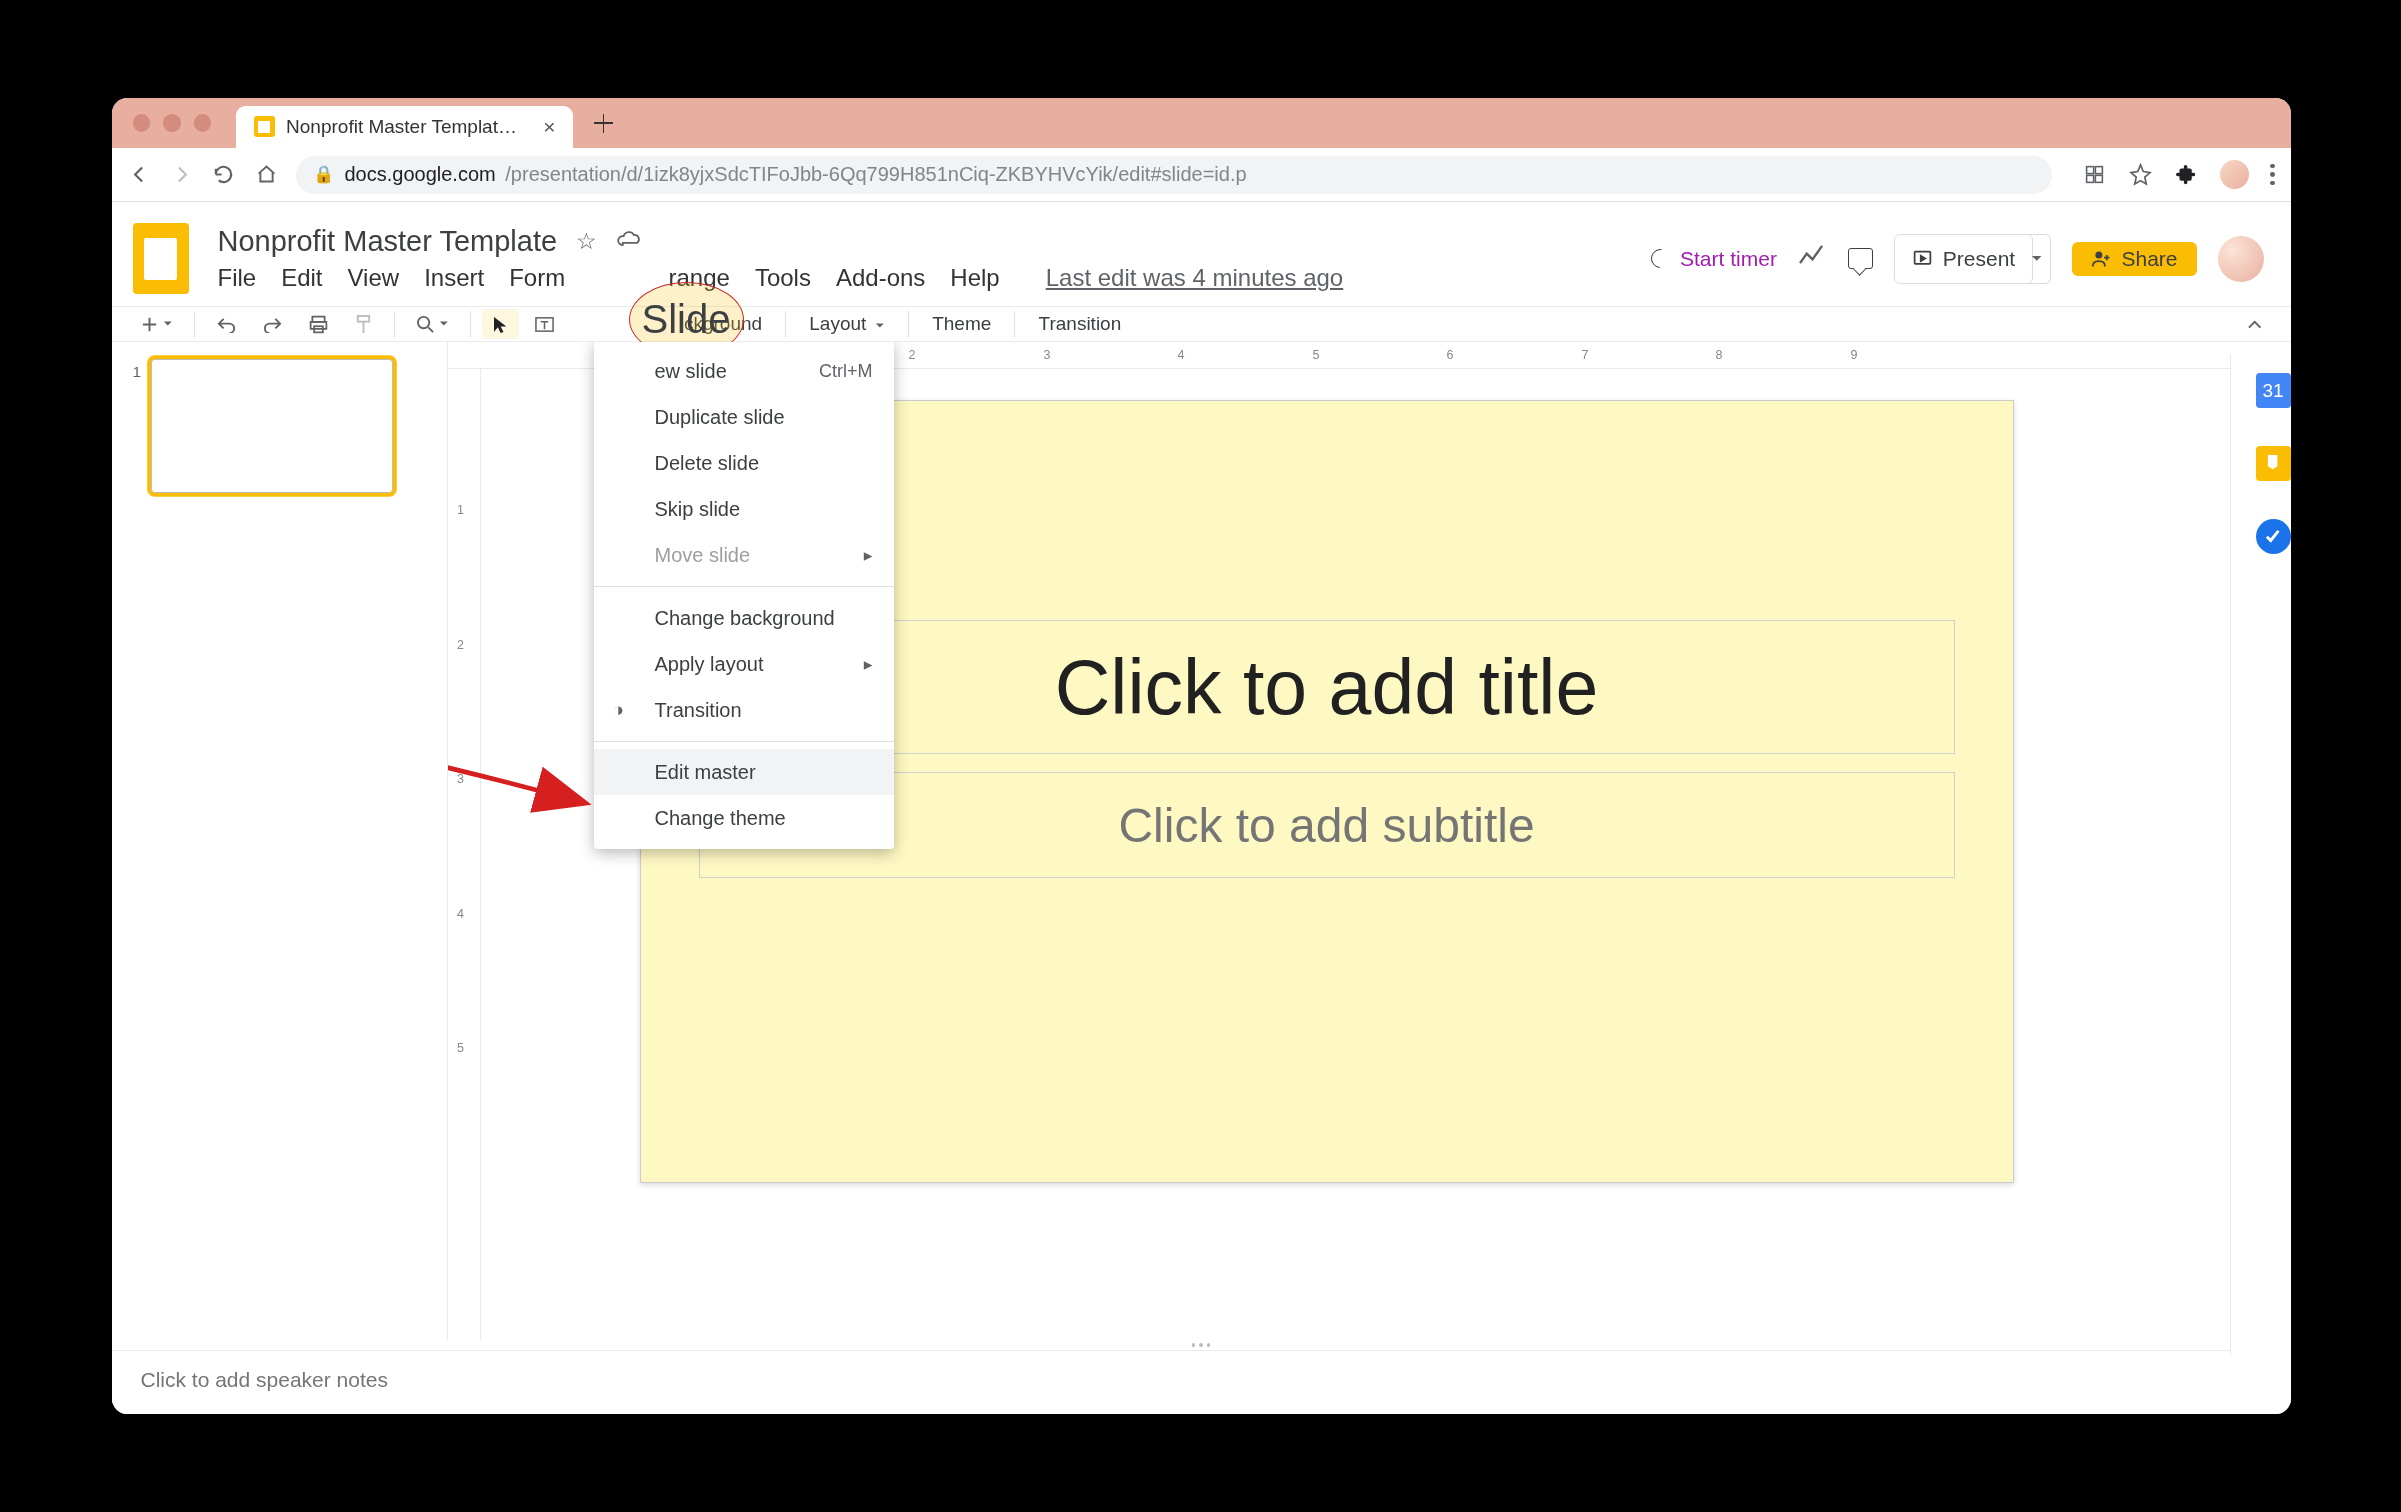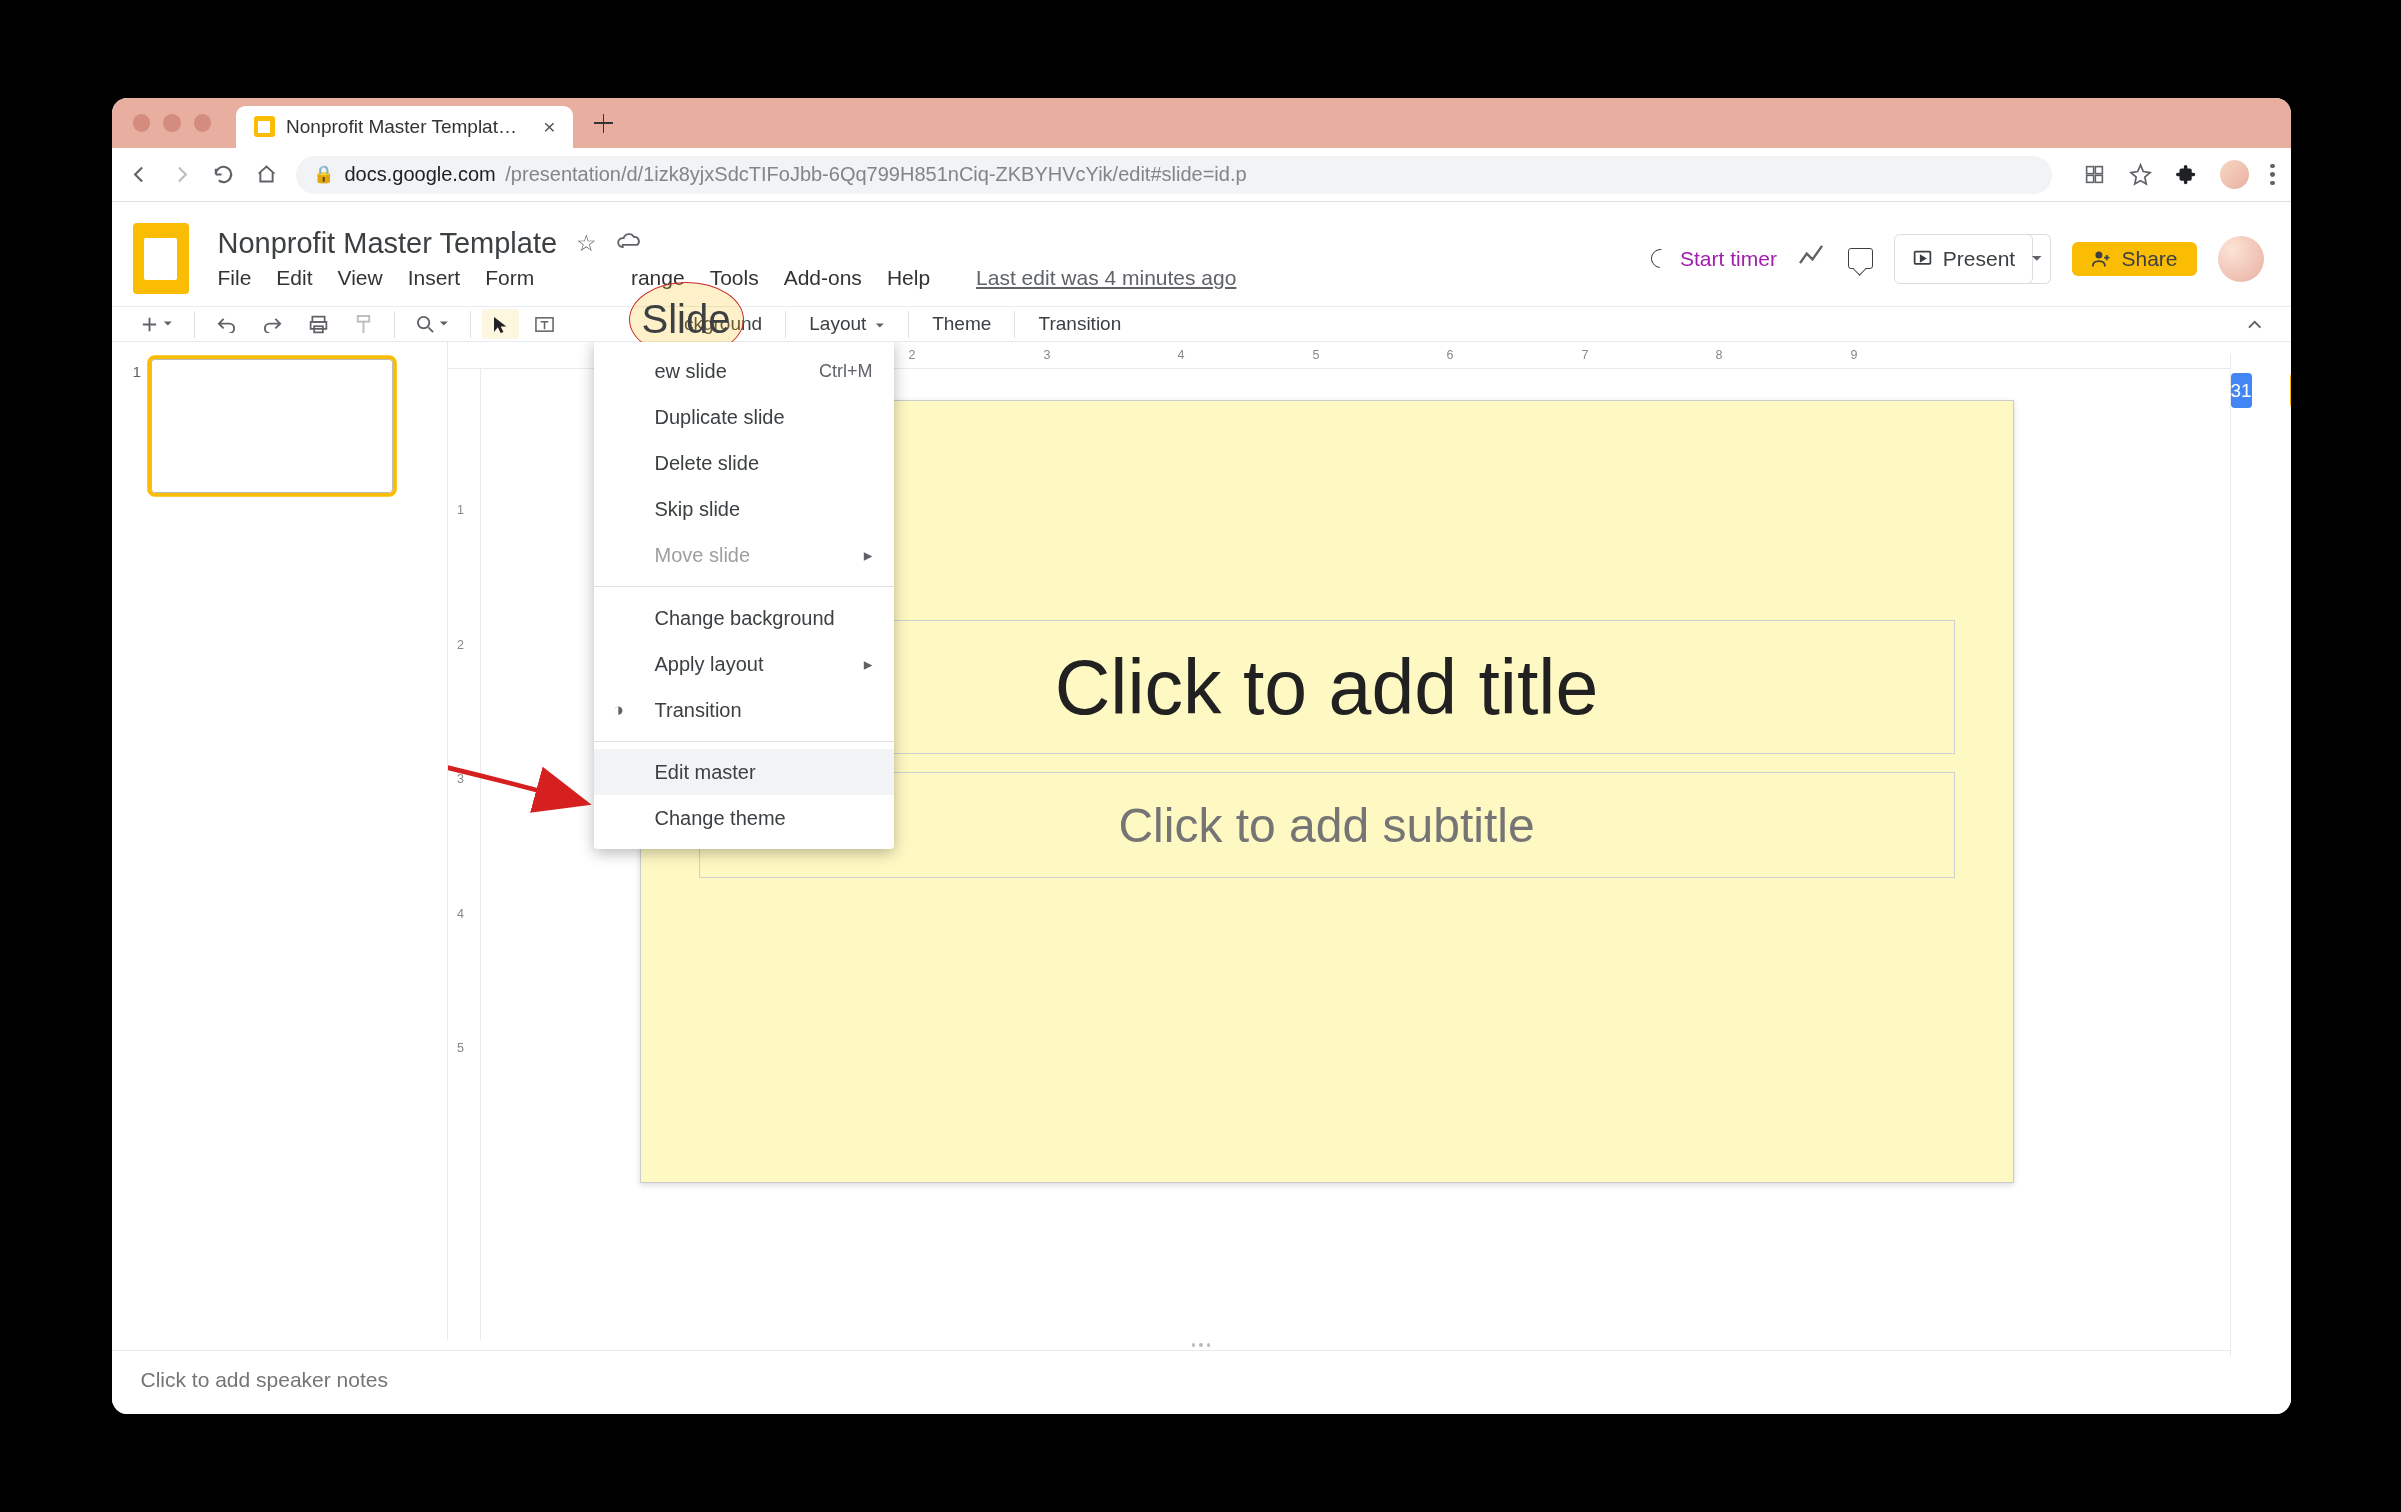--- a/index.html
+++ b/index.html
@@ -34,21 +34,21 @@
 
 
 .docheader { height: 104px; padding: 9.6px 27px 0 21px; display:flex; align-items:center; gap: 29px; position:relative; }
 .slides-logo { width: 56px; height: 71px; background:#fbbc04; border-radius:3.8px; display:flex; align-items:center; justify-content:center; }
 .slides-logo::after{content:"";width:33px;height:42px;background:#fff;border-radius:1.9px;}
 .docmeta { display:flex; flex-direction:column; gap: 5.8px; }
 .doctitle-row { display:flex; align-items:center; gap: 19px; }
 .doctitle { font-size: 29px; color: #3c4043; }
 .star { color:#5f6368; font-size:23px; }
 .cloud { color:#5f6368; font-size:21px; }
-.menubar { display:flex; gap: 25px; font-size: 21px; color:#333; align-items:center; }
+.menubar { display:flex; gap: 25px; font-size: 24px; color:#333; align-items:center; }
 .menubar .mi { cursor:default; }
 .lastedit { color:#5f6368; text-decoration: underline; margin-left: 21px; }
 
 .header-right { margin-left:auto; display:flex; align-items:center; gap: 21px; }
 .btn-outline { height: 50px; border:1px solid #dadce0; border-radius: 5.8px; background:#fff; display:flex; align-items:center; padding:0 17.3px; gap:9.6px; font-size:21px; color:#3c4043; }
 .btn-yellow { height: 34px; background:#fbbc04; border-radius:5.8px; display:flex; align-items:center; padding:0 19px; gap:9.6px; font-size:21px; color:#3c4043; font-weight:500; }
 .timer { display:flex; align-items:center; gap:9.6px; font-size:21px; color:#a21caf; }
 .moon { width:19px; height:19px; border:1.9px solid #3c4043; border-radius:50%; border-right-color:transparent; border-bottom-color:transparent; transform:rotate(-40deg); }
 .trend { font-size:27px; color:#5f6368; }
 .comment-ic { width:25px; height:21px; border:1.9px solid #3c4043; border-radius:2.9px; position:relative; }
@@ -95,21 +95,21 @@
 .dd-arrow { color:#5f6368; font-size:17.3px; }
 .dd-short { color:#5f6368; font-size:18px; }
 .dd-icon { position:absolute; left:19px; top:50%; transform:translateY(-50%); font-size:19px; color:#5f6368; }
 
 
 .notes { height: 85px; border-top:1px solid #e8eaed; padding: 17.3px 29px; font-size:21px; color:#757575; background:#fff; }
 .notes-handle { height:9.6px; background:#fff; display:flex; justify-content:center; align-items:center; gap:3.8px; }
 .notes-handle span{width:3.8px;height:3.8px;border-radius:50%;background:#bbb;}
 
 
-.rsidebar { position:absolute; right:0; top:256px; bottom:58px; width:61px; background:#fff; border-left:1px solid #e8eaed; display:flex; flex-direction:row; align-items:flex-start; padding-top:19px; gap:38px; }
+.rsidebar { position:absolute; right:0; top:256px; bottom:58px; width:61px; background:#fff; border-left:1px solid #e8eaed; display:flex; flex-direction:column; align-items:flex-end; padding-top:19px; gap:38px; }
 .rside-btn { width:35px; height:35px; border-radius:3.8px; display:flex; align-items:center; justify-content:center; font-size:19px; color:#fff; }
 .rs-cal { background:#4285f4; }
 .rs-keep { background:#fbbc04; }
 .rs-tasks { background:#1a73e8; border-radius:50%; }
 
 .chevron-up { margin-left:auto; padding:9.6px; font-size:17.3px; color:#5f6368; }
 
 svg.arrow-svg { position:absolute; z-index:22; pointer-events:none; }
 </style>
 </head>

